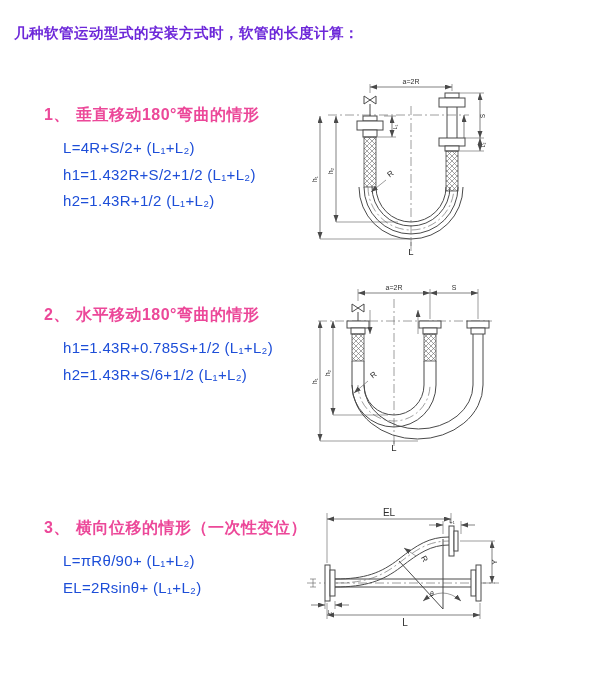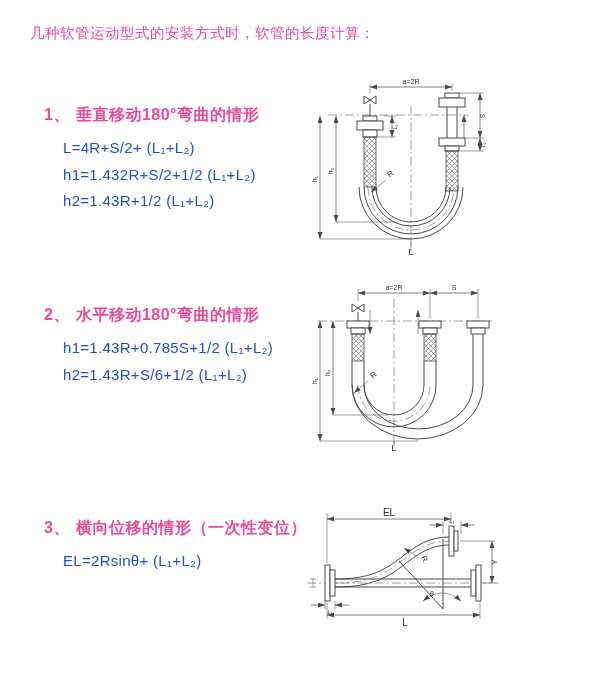--- a/index.html
+++ b/index.html
@@ -1,19 +1,19 @@
 <!DOCTYPE html>
 <html><head>
 <meta charset="utf-8">
 <style>
   html,body{margin:0;padding:0;background:#fff;}
   .page{position:relative;width:600px;height:675px;background:#fff;overflow:hidden;
         font-family:"Liberation Sans","DejaVu Sans",sans-serif;color:#1f1f1f;}
-  .doc-title{position:absolute;left:30px;top:24px;font-size:14.5px;font-weight:normal;
-             letter-spacing:0.5px;color:#ec4899;}
+  .doc-title{position:absolute;left:14px;top:24px;font-size:14.5px;font-weight:bold;
+             letter-spacing:0.5px;color:#6d28d9;}
   .section{position:absolute;left:44px;}
   .sec-head{font-size:16px;font-weight:bold;color:#ec4899;margin-bottom:9px;letter-spacing:0.5px;}
   .sec-num{margin-right:6px;}
   .formulas{margin-left:19px;}
   .formula{font-size:15px;line-height:26.5px;color:#1d4ed8;letter-spacing:0.3px;white-space:pre;}
   .dia{position:absolute;}
   
   .ln{stroke:#4a4a4a;stroke-width:1;fill:none;}
   .fil{stroke:#4a4a4a;stroke-width:1;fill:#fff;}
   .thin{stroke:#5a5a5a;stroke-width:0.6;fill:none;}
@@ -47,20 +47,21 @@
       <div class="formula">h1=1.43R+0.785S+1/2 (L₁+L₂)</div>
       <div class="formula">h2=1.43R+S/6+1/2 (L₁+L₂)</div>
     </div>
   </div>
 
   <div class="section" style="top:518px;">
     <div class="sec-head">
       <span class="sec-num">3、</span><span>横向位移的情形（一次性变位）</span>
     </div>
     <div class="formulas">
+      <div class="formula">L=πRθ/90+ (L₁+L₂)</div>
       <div class="formula">EL=2Rsinθ+ (L₁+L₂)</div>
     </div>
   </div>
 
   <svg class="dia" style="left:312px;top:76px;" width="282" height="182" viewBox="0 0 282 182">
     <defs>
       <marker id="ar1" markerWidth="8" markerHeight="6" refX="7" refY="2.5" orient="auto-start-reverse" markerUnits="userSpaceOnUse">
         <path d="M0,0 L7,2.5 L0,5 Z" fill="#4a4a4a"></path>
       </marker>
       <pattern id="braid1" patternUnits="userSpaceOnUse" width="5" height="5">

